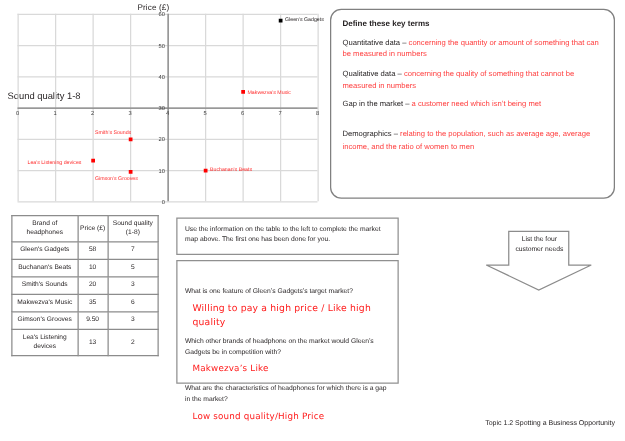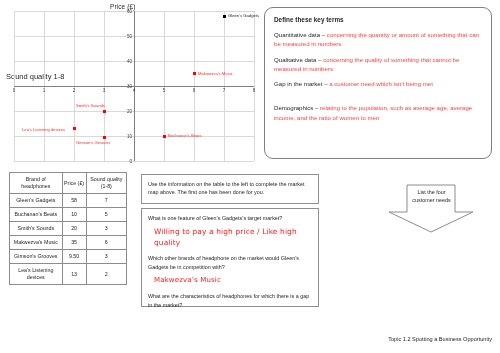--- a/index.html
+++ b/index.html
@@ -52,21 +52,21 @@
     text-align:center;padding:3px 1px;line-height:7px;color:#231f20;
   }
   #brand-table th{font-weight:normal;}
   #brand-table td.brand{width:52px;}
   #brand-table td.price,#brand-table th.price{width:22px;}
   #brand-table td.sq,#brand-table th.sq{width:40px;}
 
   
   .qbox{position:absolute;border:1px solid #909090;background:#fff;box-sizing:border-box;}
   #qbox-instruction{left:141px;top:174px;width:178px;height:30px;padding:5px 6px;}
-  #qbox-questions{left:141px;top:208px;width:178px;height:99px;padding:5px 6px;}
+  #qbox-questions{left:141px;top:208px;width:178px;height:99px;padding:20px 6px;}
   .qtext{font-size:5.4px;line-height:8.4px;color:#231f20;}
   .answer{
     color:#ff1a1a;font-size:7.4px;line-height:11px;
     font-family:"DejaVu Sans",sans-serif;letter-spacing:.15px;
     margin:4px 0 6px 6px;
   }
   .answer.small{font-size:7px;}
 
   
   #arrow-callout{position:absolute;left:383px;top:184px;width:96px;height:50px;}
@@ -207,22 +207,23 @@
 
   <div class="qbox" id="qbox-instruction">
     <div class="qtext">Use the information on the table to the left to complete the market map above. The first one has been done for you.</div>
   </div>
 
   <div class="qbox" id="qbox-questions">
     <div id="questions-list">
         <div class="qtext">What is one feature of Gleen’s Gadgets’s target market?</div>
         <div class="answer">Willing to pay a high price / Like high quality</div>
         <div class="qtext">Which other brands of headphone on the market would Gleen’s Gadgets be in competition with?</div>
-        <div class="answer small">Makwezva’s Music</div>
+        <div class="answer small">Makwezva’s Like</div>
         <div class="qtext">What are the characteristics of headphones for which there is a gap in the market?</div>
+        <div class="answer small">Low sound quality/High Price</div>
       </div>
   </div>
 
   <div id="arrow-callout">
     <svg width="96" height="50" viewBox="0 0 96 50">
       <path d="M24 1 L72 1 L72 28 L90 28 L48 48 L6 28 L24 28 Z" fill="#ffffff" stroke="#8c8c8c" stroke-width="1"></path>
     </svg>
     <div id="arrow-text">List the four customer needs</div>
   </div>
 

